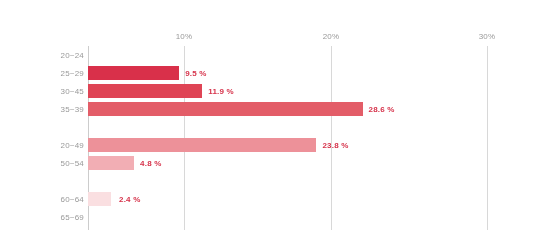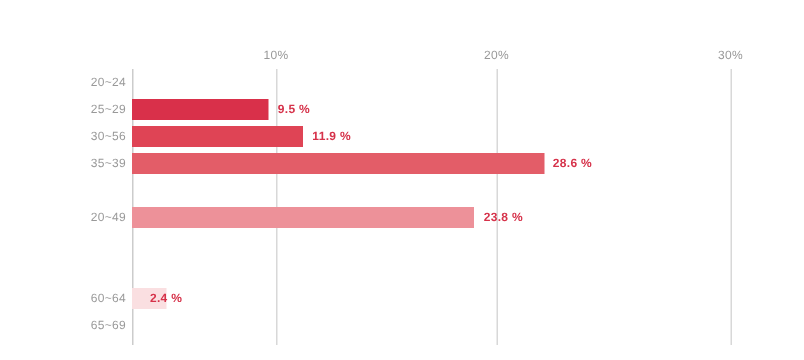--- a/index.html
+++ b/index.html
@@ -108,44 +108,49 @@
 
     </div>
 
     <div class="row" style="top:34px;">
       <div class="ylabel">25~29</div>
       <div class="bar" style="width: 91.2px; background: rgb(217, 48, 74);"></div>
       <div class="bar-value" style="left: 185.2px; color: rgb(214, 50, 74);">9.5 %</div>
     </div>
 
     <div class="row" style="top:52px;">
-      <div class="ylabel">30~56</div>
+      <div class="ylabel">30~45</div>
       <div class="bar" style="width: 114.24px; background: rgb(223, 68, 85);"></div>
       <div class="bar-value" style="left: 208.24px; color: rgb(214, 50, 74);">11.9 %</div>
     </div>
 
     <div class="row" style="top:70px;">
       <div class="ylabel">35~39</div>
       <div class="bar" style="width: 274.56px; background: rgb(227, 93, 104);"></div>
       <div class="bar-value" style="left: 368.56px; color: rgb(214, 50, 74);">28.6 %</div>
     </div>
 
 
     <div class="row" style="top:106px;">
       <div class="ylabel">20~49</div>
       <div class="bar" style="width: 228.48px; background: rgb(237, 145, 153);"></div>
       <div class="bar-value" style="left: 322.48px; color: rgb(214, 50, 74);">23.8 %</div>
     </div>
 
+    <div class="row" style="top:124px;">
+      <div class="ylabel">50~54</div>
+      <div class="bar" style="width: 46.08px; background: rgb(242, 174, 180);"></div>
+      <div class="bar-value" style="left: 140.08px; color: rgb(214, 50, 74);">4.8 %</div>
+    </div>
 
 
     <div class="row" style="top:160px;">
       <div class="ylabel">60~64</div>
       <div class="bar" style="width: 23.04px; background: rgb(250, 223, 225);"></div>
-      <div class="bar-value" style="left: 100px; color: rgb(214, 50, 74);">2.4 %</div>
+      <div class="bar-value" style="left: 119px; color: rgb(214, 50, 74);">2.4 %</div>
     </div>
 
     <div class="row" style="top:178px;">
       <div class="ylabel">65~69</div>
 
     </div>
 
 
   </div>
 </div>

